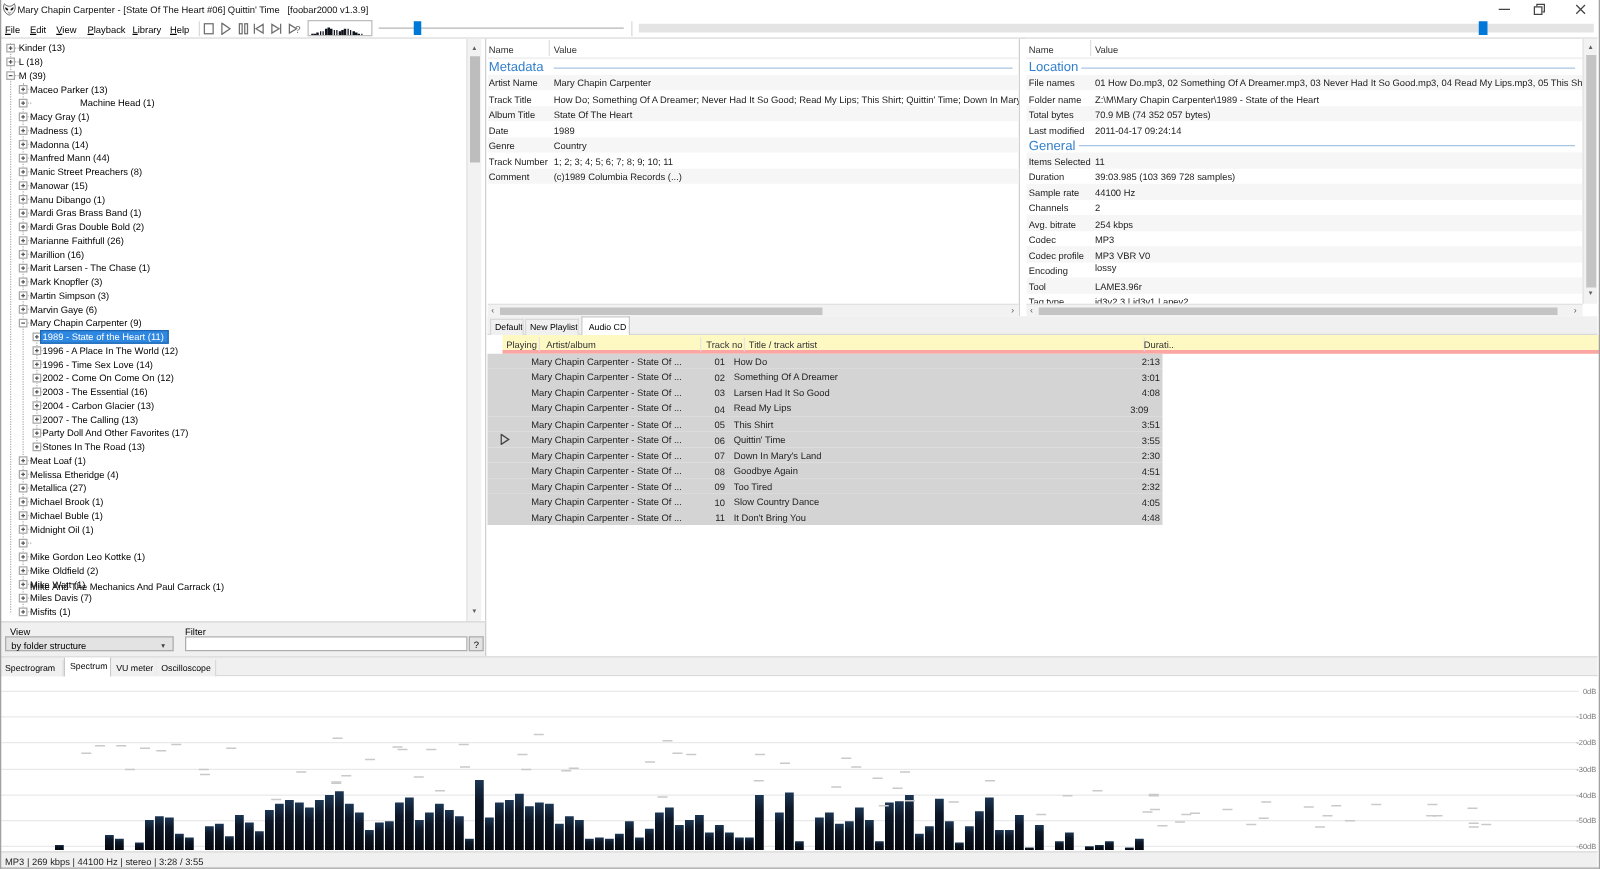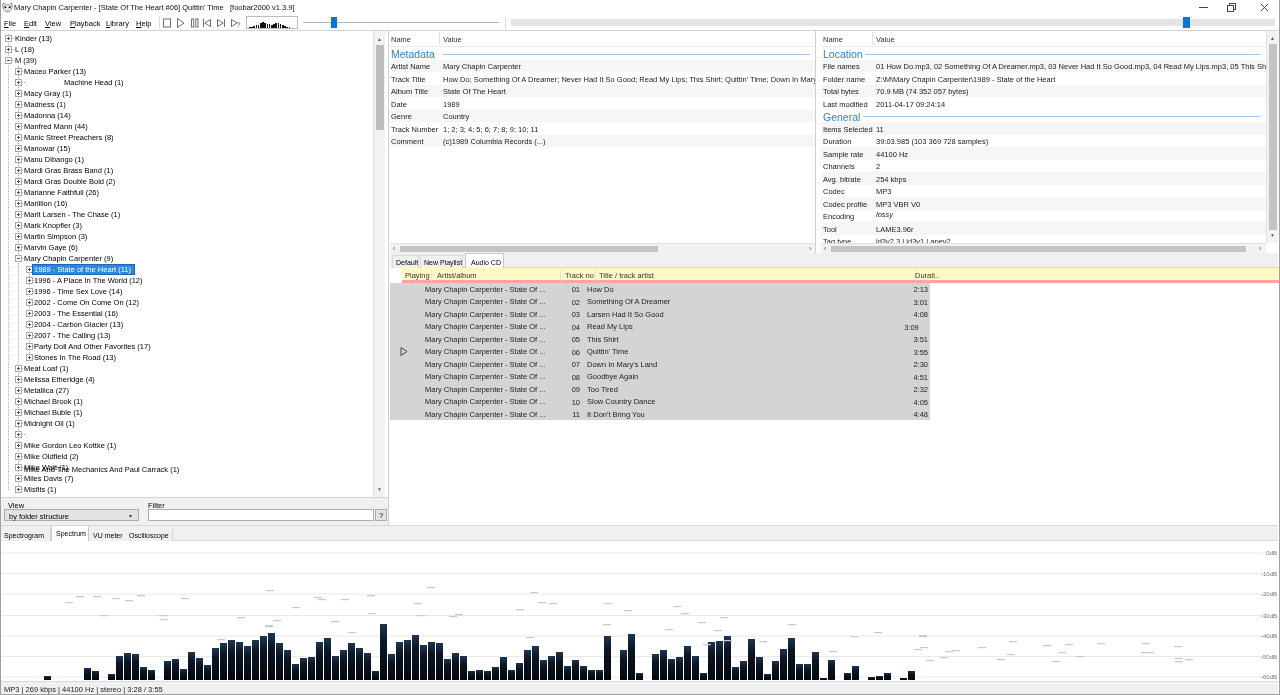--- a/index.html
+++ b/index.html
@@ -378,21 +378,21 @@
         <div class="r" style="left:55px;top:118.5px;color:#222;">2</div>
         <div class="abs" style="left:0;top:128.5px;right:0;height:12.5px;background:#f6f6f6;"></div>
         <div class="r" style="left:2px;top:131.0px;color:#222;">Avg. bitrate</div>
         <div class="r" style="left:55px;top:131.0px;color:#222;">254 kbps</div>
         <div class="r" style="left:2px;top:143.5px;color:#222;">Codec</div>
         <div class="r" style="left:55px;top:143.5px;color:#222;">MP3</div>
         <div class="abs" style="left:0;top:153.5px;right:0;height:12.5px;background:#f6f6f6;"></div>
         <div class="r" style="left:2px;top:156.0px;color:#222;">Codec profile</div>
         <div class="r" style="left:55px;top:156.0px;color:#222;">MP3 VBR V0</div>
         <div class="r" style="left:2px;top:168.5px;color:#222;">Encoding</div>
-        <div class="r" style="left:55px;top:166px;color:#222;font-style:italic;">lossy</div>
+        <div class="r" style="left:55px;top:166px;color:#222;">lossy</div>
         <div class="abs" style="left:0;top:178.5px;right:0;height:12.5px;background:#f6f6f6;"></div>
         <div class="r" style="left:2px;top:181.0px;color:#222;">Tool</div>
         <div class="r" style="left:55px;top:181.0px;color:#222;">LAME3.96r</div>
         <div class="r" style="left:2px;top:193.5px;color:#222;">Tag type</div>
         <div class="r" style="left:55px;top:193.5px;color:#222;">id3v2.3 | id3v1 | apev2</div>
       </div>
 
  <div class="abs" style="left:445px;top:0;width:12px;height:212px;background:#f2f2f2;border-left:1px solid #e2e2e2;">
   <div class="abs" style="left:3px;top:4px;font-size:5px;color:#606060;">▲</div>
   <div class="abs" style="left:2px;top:13px;width:8px;height:186px;background:#c4c4c4;"></div>

